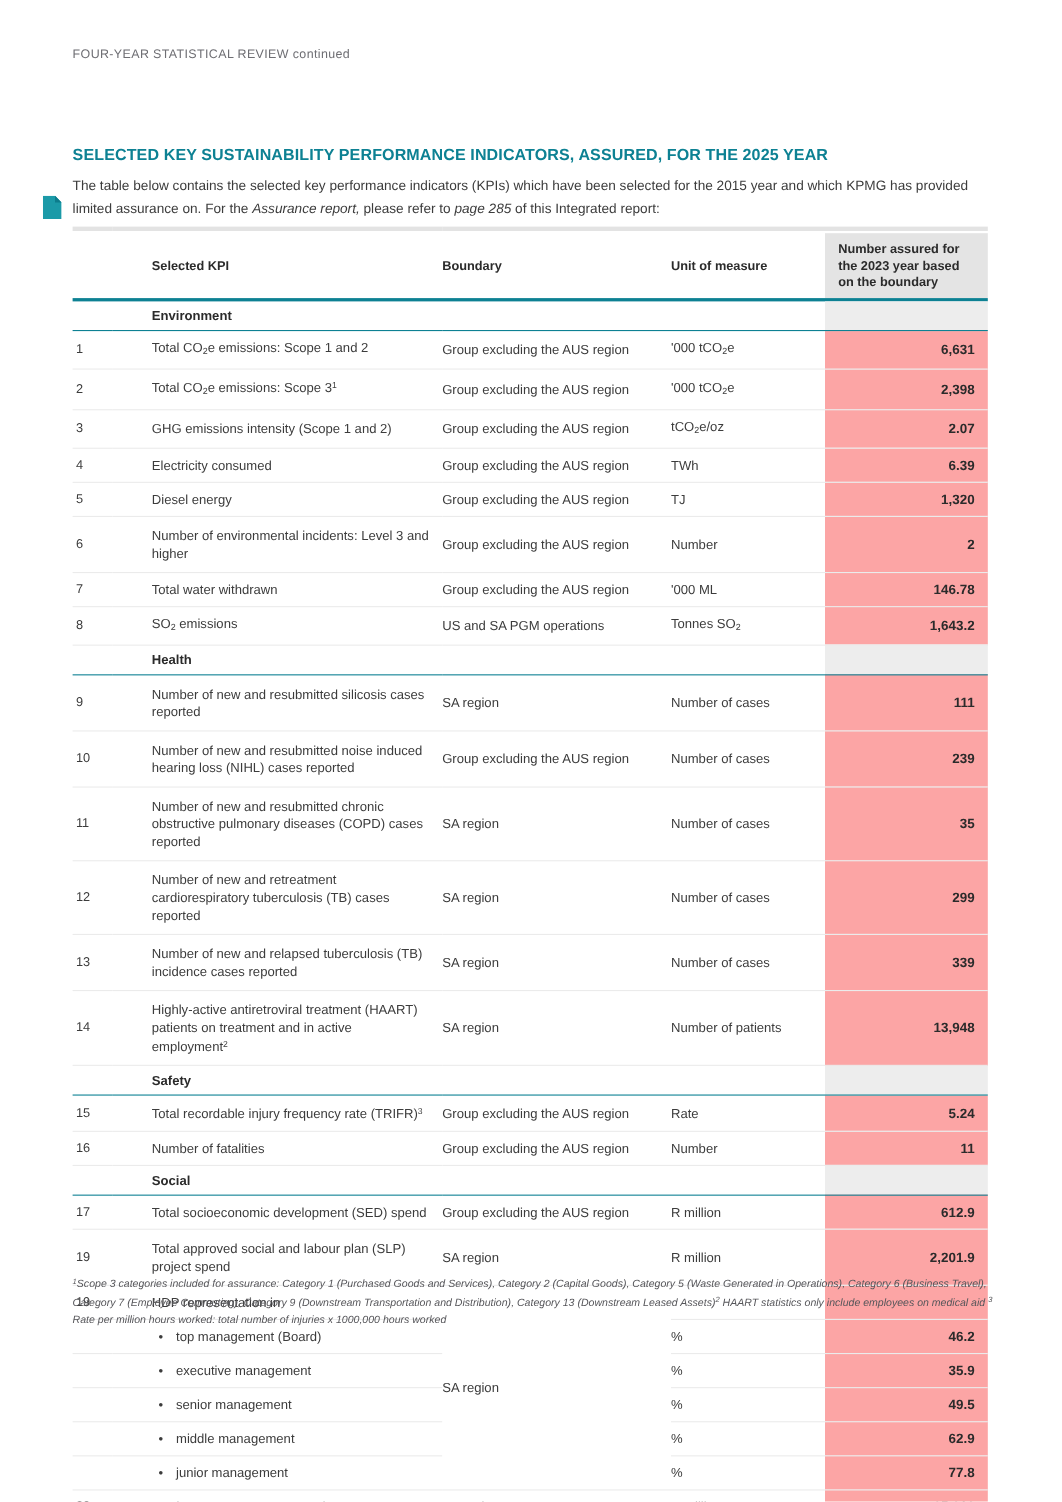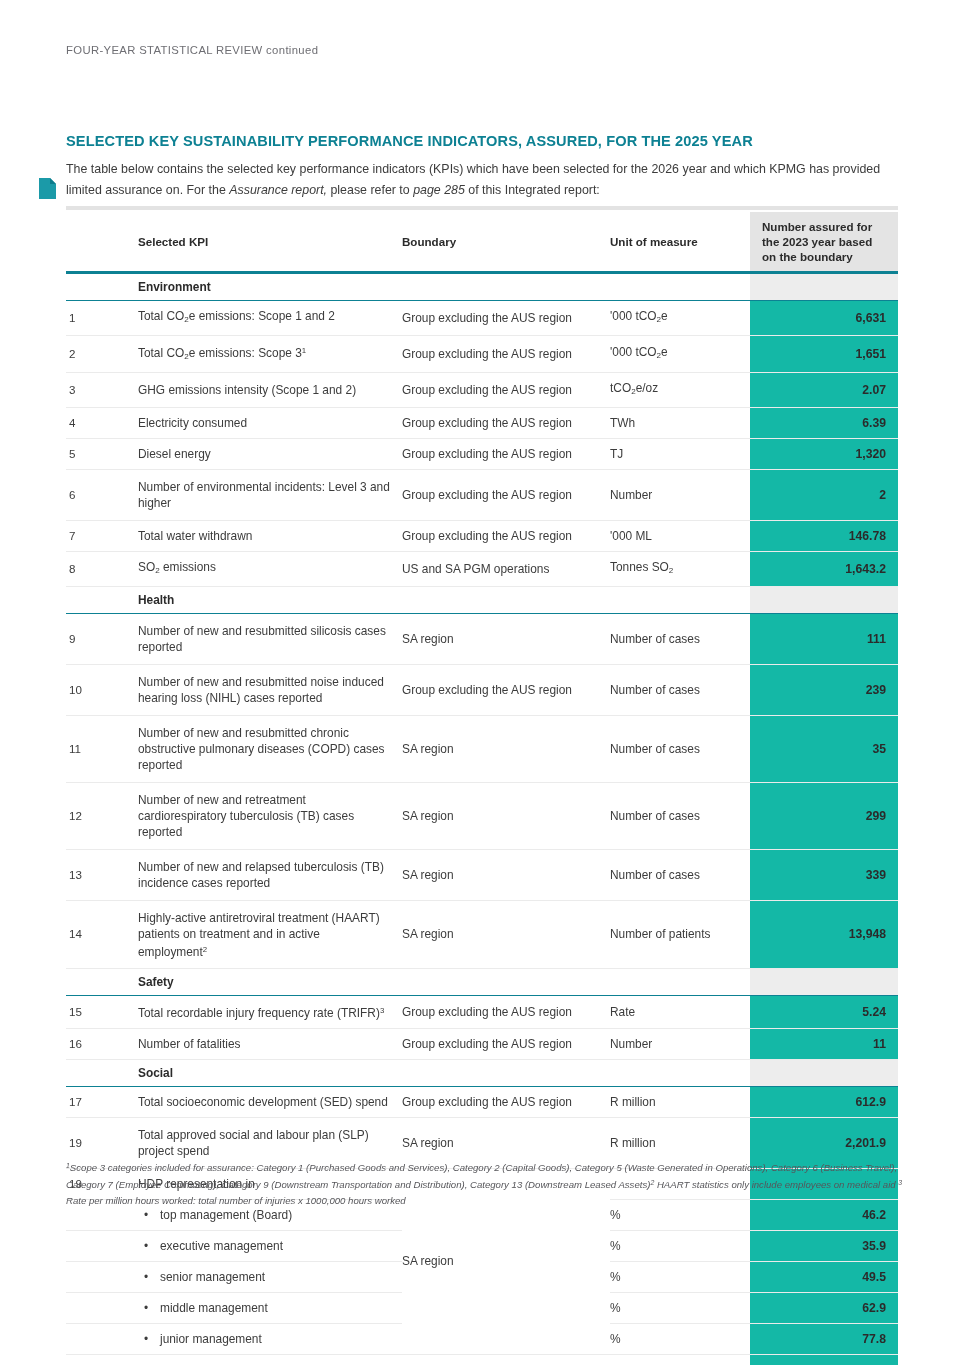--- a/index.html
+++ b/index.html
@@ -105,21 +105,21 @@
   .row td {
     padding: 7px 0 7px 0;
     border-bottom: 1px solid #ebebeb;
     line-height: 16px;
   }
   .row td.num   { text-align: left; padding-left: 3px; font-size: 11.6px; color:#3c3c3c; }
   .row td.kpi   { padding-left: 36px; padding-right: 12px; }
   .row td.bnd   { padding-right: 10px; }
   .row td.unit  { padding-right: 10px; }
   .row td.val   {
-    background: #14b8a6;
+    background: #fca5a5;
     text-align: right;
     padding-right: 12px;
     font-weight: bold;
     font-size: 12.2px;
     color: #2b2b2b;
   }
   .row.tall td { padding-top: 9px; padding-bottom: 9px; }
 
   .row.bullet td.kpi {
     padding-left: 58px;
@@ -166,21 +166,21 @@
 </head>
 <body>
 
 <div class="page">
 
   <div class="running-head">FOUR-YEAR STATISTICAL REVIEW continued</div>
 
   <div class="sec-title">SELECTED KEY SUSTAINABILITY PERFORMANCE INDICATORS, ASSURED, FOR THE 2025 YEAR</div>
 
   <div class="intro">
-    <span>The table below contains the selected key performance indicators (KPIs) which have been selected for the 2026 year and which KPMG has provided limited assurance on. For the </span><i>Assurance report,</i><span> please refer to </span><i>page 285</i><span> of this Integrated report:</span>
+    <span>The table below contains the selected key performance indicators (KPIs) which have been selected for the 2015 year and which KPMG has provided limited assurance on. For the </span><i>Assurance report,</i><span> please refer to </span><i>page 285</i><span> of this Integrated report:</span>
   </div>
 
   <svg class="tab-icon" viewBox="0 0 17 21">
     <path d="M0 0 H11 L17 6 V21 H0 Z" fill="#1b9aa8"></path>
     <path d="M11 0 L17 6 H11 Z" fill="#0d7c8c"></path>
   </svg>
 
   <table class="tbl">
     <colgroup>
       <col class="c-num">
@@ -224,21 +224,21 @@
         <td class="bnd">Group excluding the AUS region</td>
         <td class="unit"><span>'000 tCO</span><sub>2</sub><span>e</span></td>
         <td class="val">6,631</td>
       </tr>
 
       <tr class="row">
         <td class="num">2</td>
         <td class="kpi"><span>Total CO</span><sub>2</sub><span>e emissions: Scope 3</span><sup>1</sup></td>
         <td class="bnd">Group excluding the AUS region</td>
         <td class="unit"><span>'000 tCO</span><sub>2</sub><span>e</span></td>
-        <td class="val">1,651</td>
+        <td class="val">2,398</td>
       </tr>
 
       <tr class="row">
         <td class="num">3</td>
         <td class="kpi">GHG emissions intensity (Scope 1 and 2)</td>
         <td class="bnd">Group excluding the AUS region</td>
         <td class="unit"><span>tCO</span><sub>2</sub><span>e/oz</span></td>
         <td class="val">2.07</td>
       </tr>
 

